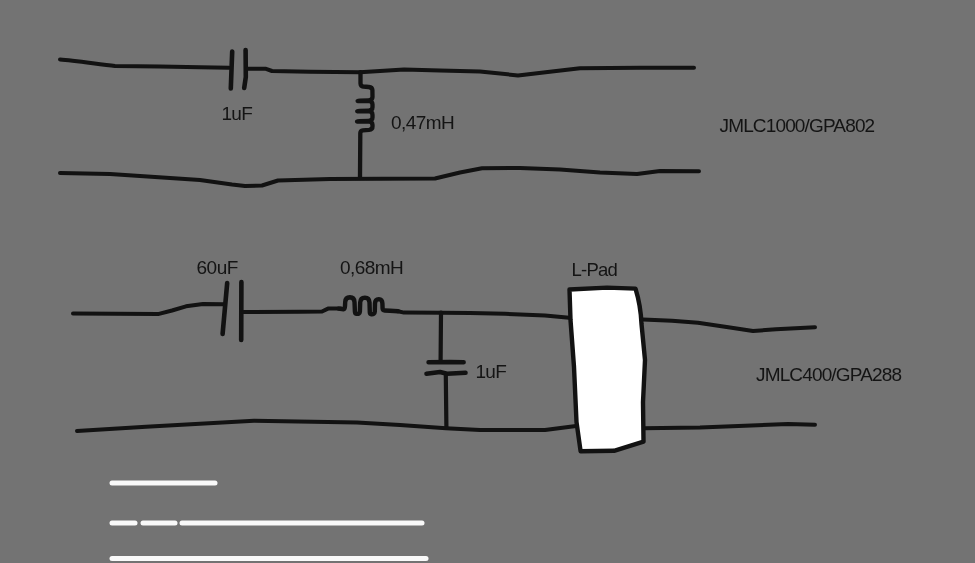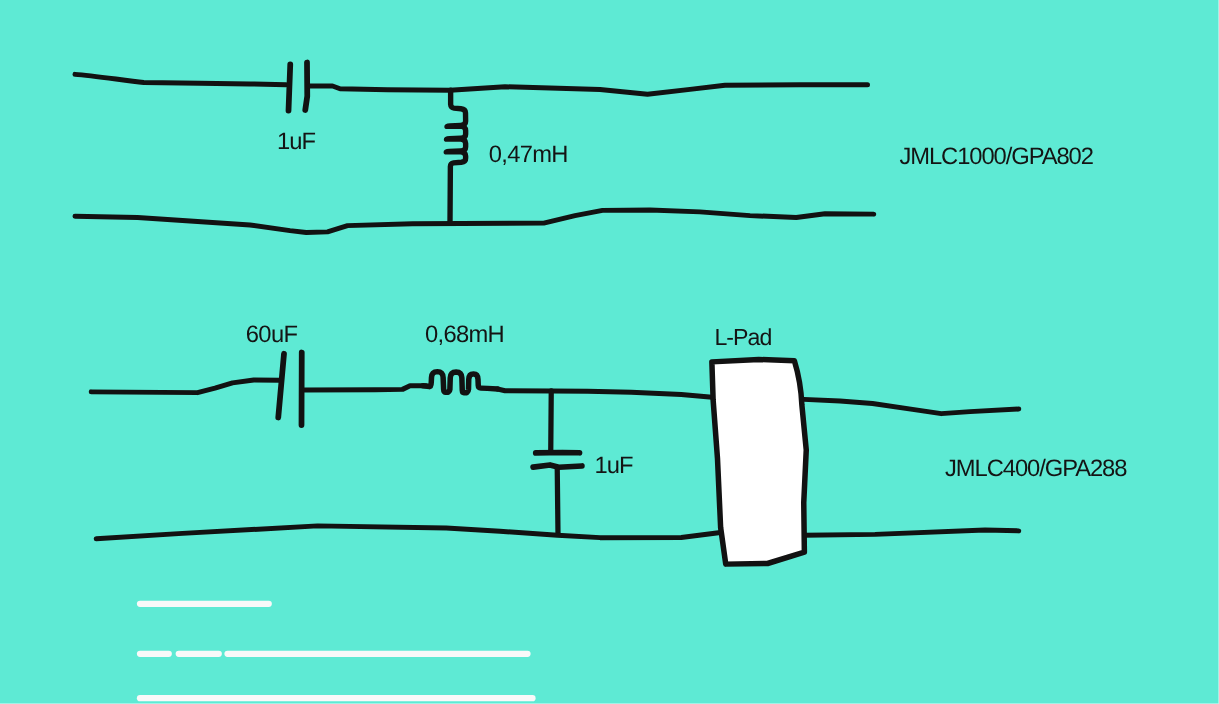--- a/index.html
+++ b/index.html
@@ -1,16 +1,16 @@
 <!DOCTYPE html>
 <html><head>
 <meta charset="utf-8">
 <style>
   html,body{margin:0;padding:0;background:#fff;}
-  .page{position:relative;width:975px;height:563px;background:#5eead4;overflow:hidden;}
+  .page{position:relative;width:975px;height:563px;background:#737373;overflow:hidden;}
   svg{position:absolute;left:0;top:0;}
   text{font-family:"Liberation Sans",sans-serif;fill:#141414;}
 </style>
 </head>
 <body>
 <div class="page">
 <svg width="975" height="563" viewBox="0 0 975 563">
   <g fill="none" stroke="#121212" stroke-width="4" stroke-linecap="round" stroke-linejoin="round">
 
     <path d="M 60,59.5 C 75,60.5 100,64.5 115,66 L 160,66.6 L 200,67.2 L 229,67.8"></path>

